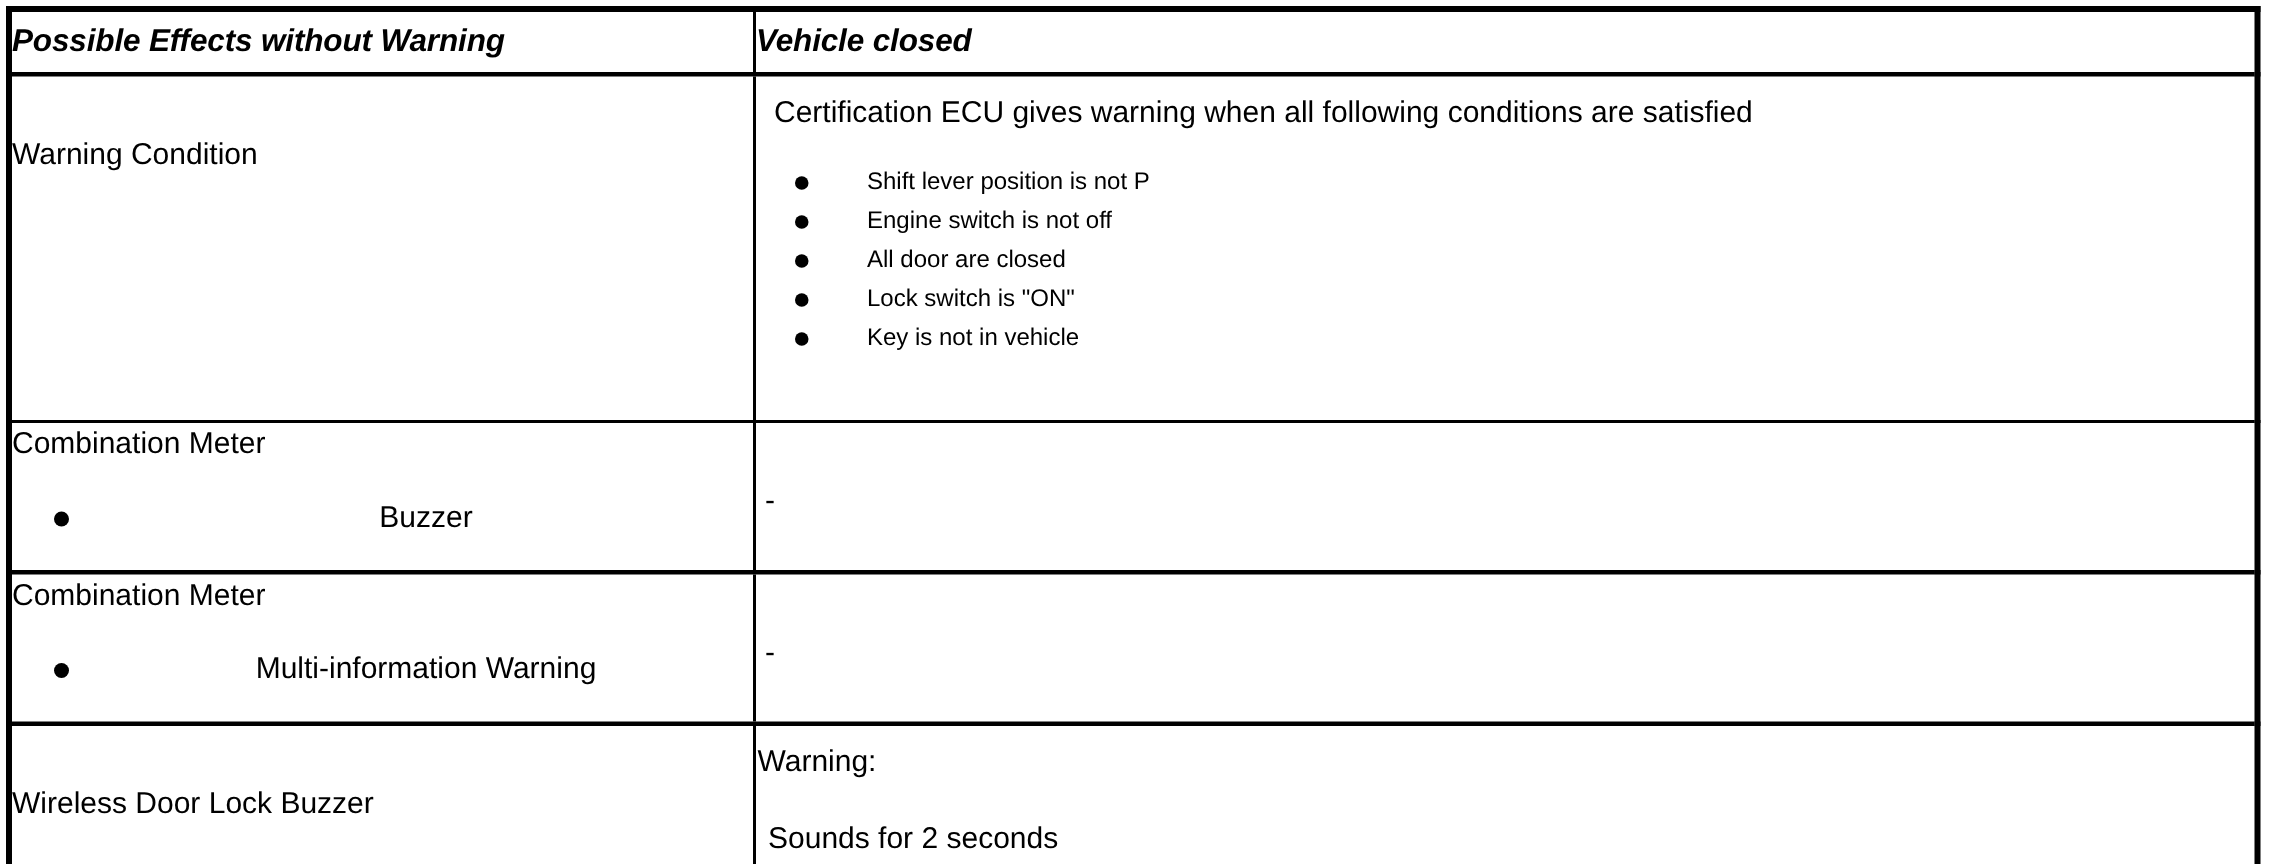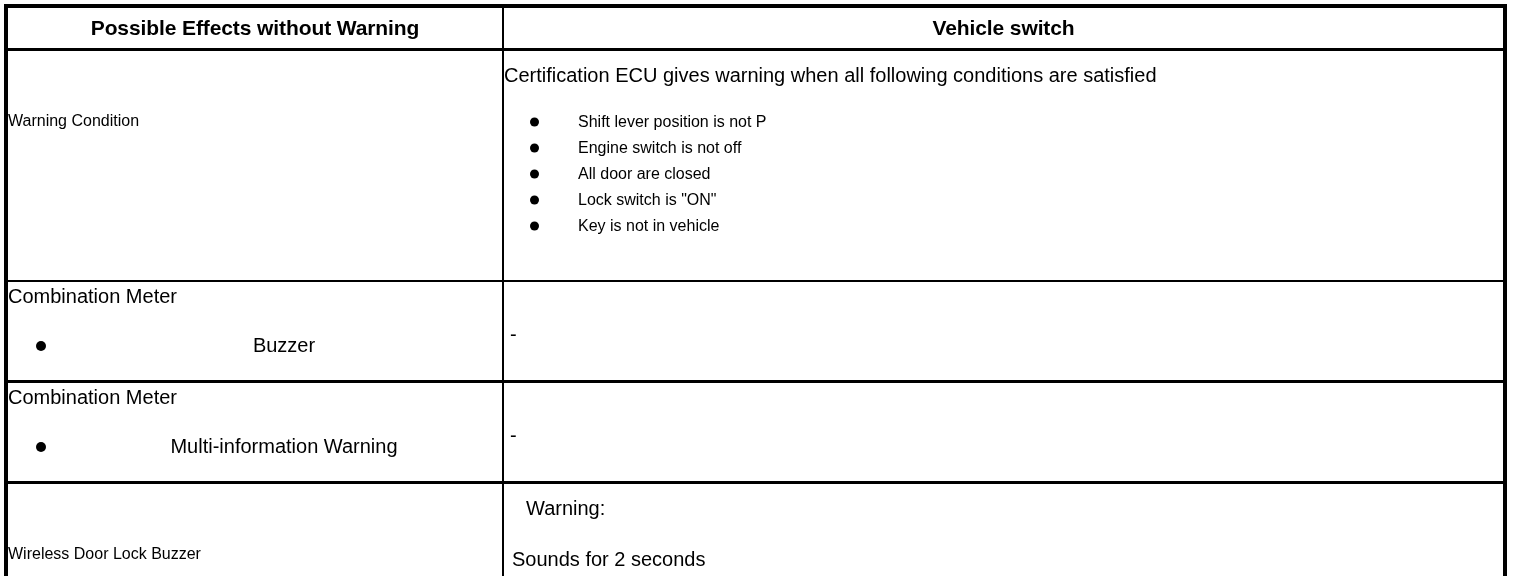--- a/index.html
+++ b/index.html
@@ -40,22 +40,23 @@
   table.warning-table {
     border: 4px solid #000000;
   }
   col.col-left { width: 497px; }
   col.col-right { width: 1002px; }
 
   
   .hdr-cell {
     height: 40px;
     border-bottom: 3px solid #000000 !important;
-    text-align: center;
+    text-align: left;
     vertical-align: middle !important;
+    font-style: italic;
   }
   .hdr-text {
     font-size: 21px;
     font-weight: bold;
     letter-spacing: -0.1px;
     line-height: 40px;
     display: block;
   }
   .label-cell {
     padding-left: 7px;
@@ -70,21 +71,21 @@
   .row-mid td { height: 98px; }
   .row-wireless td { height: 98px; }
 
   
   .sep-thick { border-top: 3px solid #000000 !important; }
   .sep-thin  { border-top: 2px solid #000000 !important; }
 
   
   .intro-line {
     margin: 0;
-    padding: 12px 0 0 0;
+    padding: 12px 0 0 12px;
     font-size: 20px;
     line-height: 1.2;
     white-space: nowrap;
   }
   ul.bullets {
     list-style: none;
     margin: 0;
     padding: 0;
     margin-top: 22px;
   }
@@ -130,39 +131,39 @@
     top: 8px;
     width: 10px;
     height: 10px;
     border-radius: 50%;
     background: #000000;
   }
 
   
   .lbl-single {
     display: block;
-    padding-top: 60px;
-    font-size: 16px;
+    padding-top: 40px;
+    font-size: 20px;
     line-height: 1.2;
     white-space: nowrap;
   }
 
   
   .dash-val {
     display: block;
     padding-left: 6px;
     padding-top: 42px;
     font-size: 20px;
     line-height: 1;
   }
 
   
   .warn-line1 {
     display: block;
-    padding-left: 22px;
+    padding-left: 1px;
     padding-top: 12px;
     font-size: 20px;
     line-height: 1.2;
     white-space: nowrap;
   }
   .warn-line2 {
     display: block;
     padding-left: 8px;
     padding-top: 27px;
     font-size: 20px;
@@ -180,21 +181,21 @@
       <col class="col-left">
       <col class="col-right">
     </colgroup>
     <tbody>
 
       <tr>
         <td class="hdr-cell">
           <span class="hdr-text">Possible Effects without Warning</span>
         </td>
         <td class="hdr-cell">
-          <span class="hdr-text">Vehicle switch</span>
+          <span class="hdr-text">Vehicle closed</span>
         </td>
       </tr>
 
       <tr class="row-warncond">
         <td class="label-cell">
           <span class="lbl-single">Warning Condition</span>
         </td>
         <td>
           <p class="intro-line">Certification ECU gives warning when all following conditions are satisfied</p>
           <ul class="bullets">

